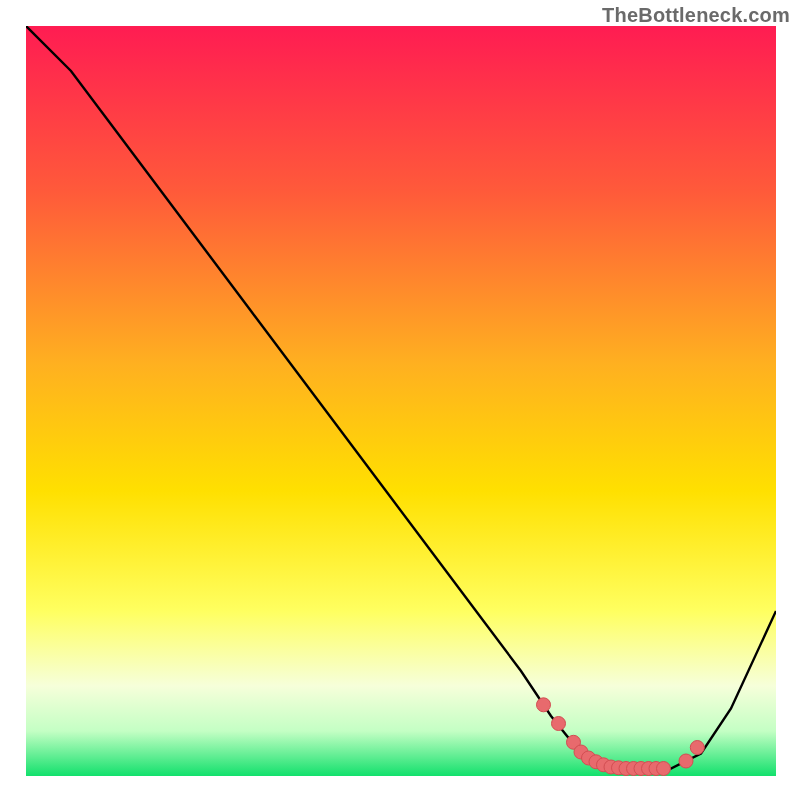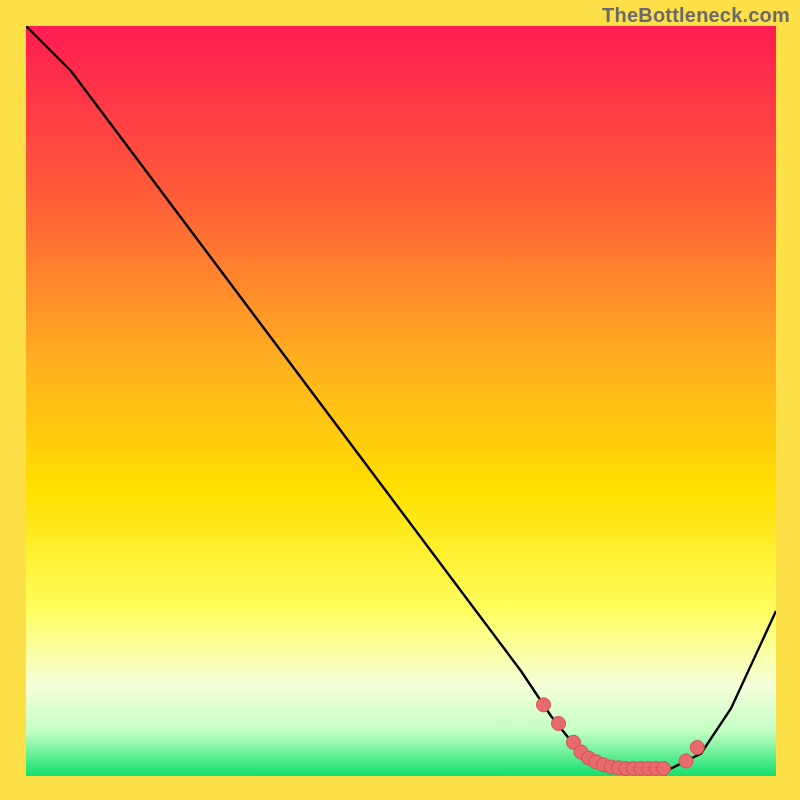--- a/index.html
+++ b/index.html
@@ -8,21 +8,21 @@
     width: 800px;
     height: 800px;
     background: #000;
     overflow: hidden;
     font-family: Arial, Helvetica, sans-serif;
   }
   .stage {
     position: relative;
     width: 800px;
     height: 800px;
-    background: #fde047;
+    background: #ffffff;
   }
   .plot {
     position: absolute;
     left: 26px;
     top: 26px;
     width: 750px;
     height: 750px;
   }
   .plot svg {
     display: block;

